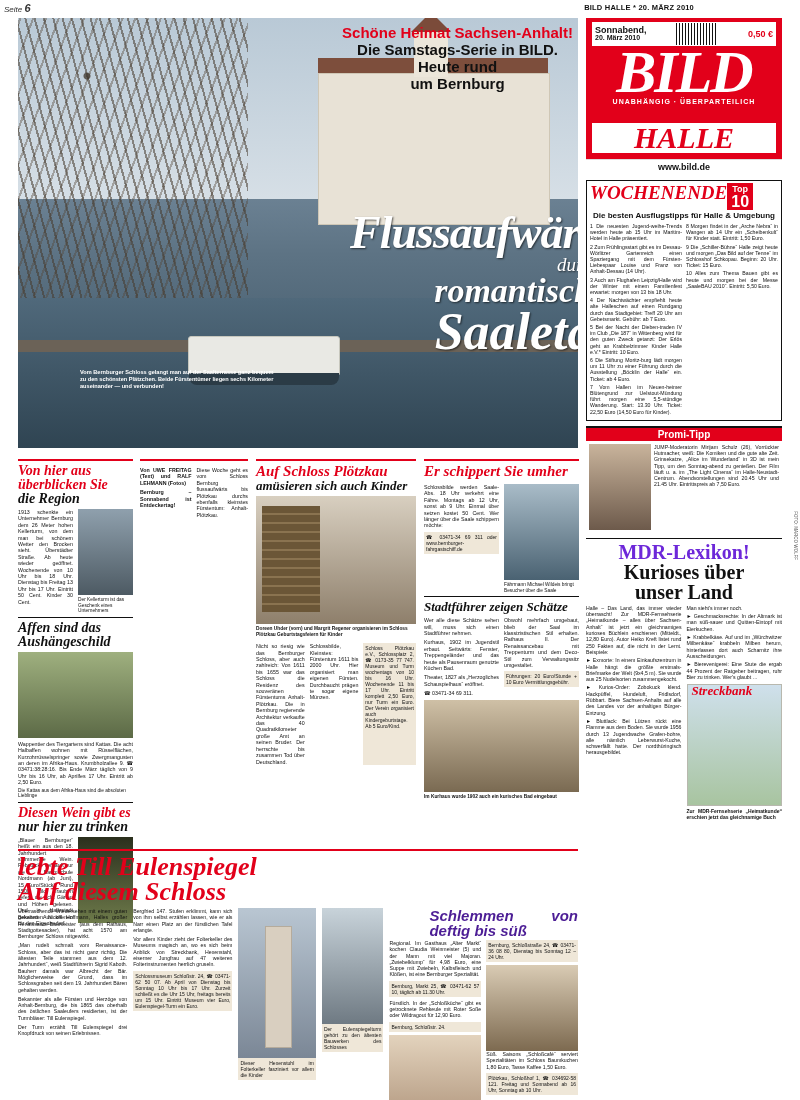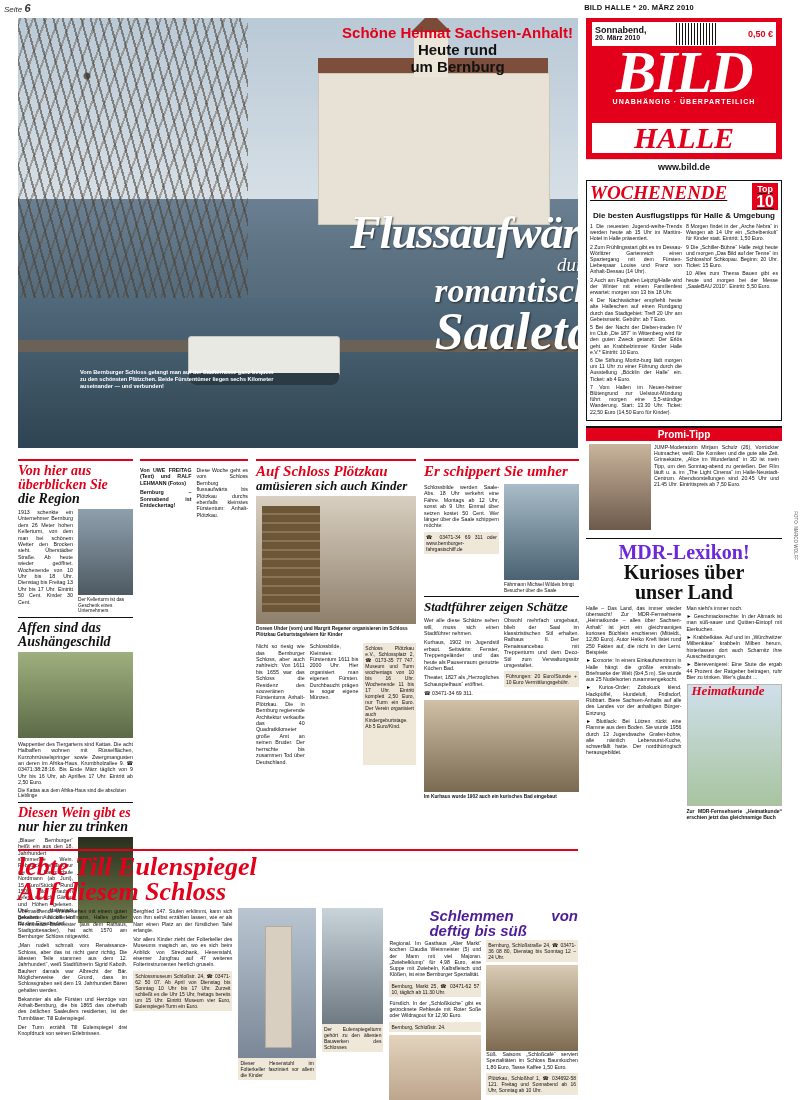--- a/index.html
+++ b/index.html
@@ -73,21 +73,21 @@
   .dateline .d-l b{display:block;font-size:9px;}
   .dateline .price{color:#e2001a;font-size:9px;}
   .barcode{width:42px;height:22px;background:repeating-linear-gradient(90deg,#111 0 1px,#fff 1px 3px);}
   .bild{color:#fff;font-family:"Liberation Serif",serif;font-weight:bold;font-style:italic;font-size:60px;line-height:52px;text-align:center;letter-spacing:-2px;}
   .tagline{color:#fff;font-size:7px;text-align:center;letter-spacing:1px;font-weight:bold;}
   .halle-box{background:#fff;margin-top:18px;text-align:center;}
   .halle{color:#e2001a;font-family:"Liberation Serif",serif;font-weight:bold;font-style:italic;font-size:30px;line-height:30px;}
   .url{background:#fff;color:#111;text-align:center;font-size:9px;font-weight:bold;padding:2px 0;border-top:1px solid #ddd;}
 
   .wochenende{margin-top:6px;border:1px solid #111;}
-  .we-head{display:flex;justify-content:space-between;align-items:flex-start;padding:2px 3px 0;text-decoration:underline;}
+  .we-head{display:flex;justify-content:flex-start;align-items:flex-start;padding:2px 3px 0;}
   .we-title{color:#e2001a;font-weight:bold;font-style:italic;font-size:19px;line-height:19px;font-family:"Liberation Serif",serif;}
   .top10{background:#e2001a;color:#fff;text-align:center;padding:1px 4px;font-weight:bold;font-size:9px;line-height:10px;}
   .top10 .n{font-size:16px;line-height:15px;}
   .we-sub{text-align:center;font-weight:bold;font-size:8px;line-height:9px;padding:1px 3px 3px;}
   .tips{display:flex;gap:4px;padding:0 3px 3px;}
   .tipcol{width:50%;font-size:5.2px;line-height:6.2px;text-align:justify;}
   .tipcol p{margin:0 0 2px;}
 
   .promo{margin-top:5px;border-top:2px solid #111;}
   .promo-title{background:#e2001a;color:#fff;font-weight:bold;font-size:10px;text-align:center;padding:1px 0;}
@@ -175,20 +175,21 @@
     <div class="headline-wrap">
       <div class="hl1">Flussaufwärts</div>
       <div class="hl2">durchs</div>
       <div class="hl3">romantische</div>
       <div class="hl4">Saaletal</div>
     </div>
   </div>
 
   <div class="series">
     <div class="s1">Schöne Heimat Sachsen-Anhalt!</div>
+    <div class="s2">Die Samstags-Serie in BILD.</div>
     <div class="s2">Heute rund</div>
     <div class="s2">um Bernburg</div>
   </div>
 
   <div class="rail">
 
     <div class="logo-box">
       <div class="dateline">
         <div class="d-l">
           <b>Sonnabend,</b>
@@ -251,21 +252,21 @@
           <p>► Exmorte: In einem Einkaufszentrum in Halle hängt die größte erstmals-Briefmarke der Welt (9x4,5 m). Sie wurde aus 25 Nudelsorten zusammengekocht.</p>
           <p>► Kurios-Order: Zobokuck klend. Hackpüffel, Hundeluft, Fridlsdorf, Rübbart. Biere Sachsen-Anhalts auf alle des Landes vor der anhaltigen Bürger-Entzung.</p>
           <p>► Bluttlack: Bei Lützen rückt eine Flamme aus dem Boden. Sie wurde 1956 durch 13 Jugendwache Grafen-bohre, alle nämlich Leberwurst-Kuche, schwerfällt hatte. Der nordthüringisch herausgebildet.</p>
         </div>
         <div class="c">
           <p>Man sieht's immer noch.</p>
           <p>► Geschmacksrechte: In der Altmark ist man süß-sauer und Quitten-Eintopf mit Eierkuchen.</p>
           <p>► Krabbelkäse. Auf und im „Würchwitzer Milbenkäse“ krabbeln Milben herum, hinterlassen dort auch Scharnitz ihre Ausscheidungen.</p>
           <p>► Bierevenigerei: Eine Stute die ergab 44 Prozent der Ratgeber beitragen, ruhr Bier zu trinken. Wer's glaubt …</p>
           <div class="heimatkunde">
-            <div class="hk-title">Heimatkunde</div>
+            <div class="hk-title">Streckbank</div>
           </div>
           <div class="mdr-cap">Zur MDR-Fernsehserie „Heimatkunde“ erschien jetzt das gleichnamige Buch</div>
         </div>
       </div>
     </div>
   </div>
 
   <div class="left-col">
     <div class="hr-red"></div>
     <div class="box-title">Von hier aus</div>

